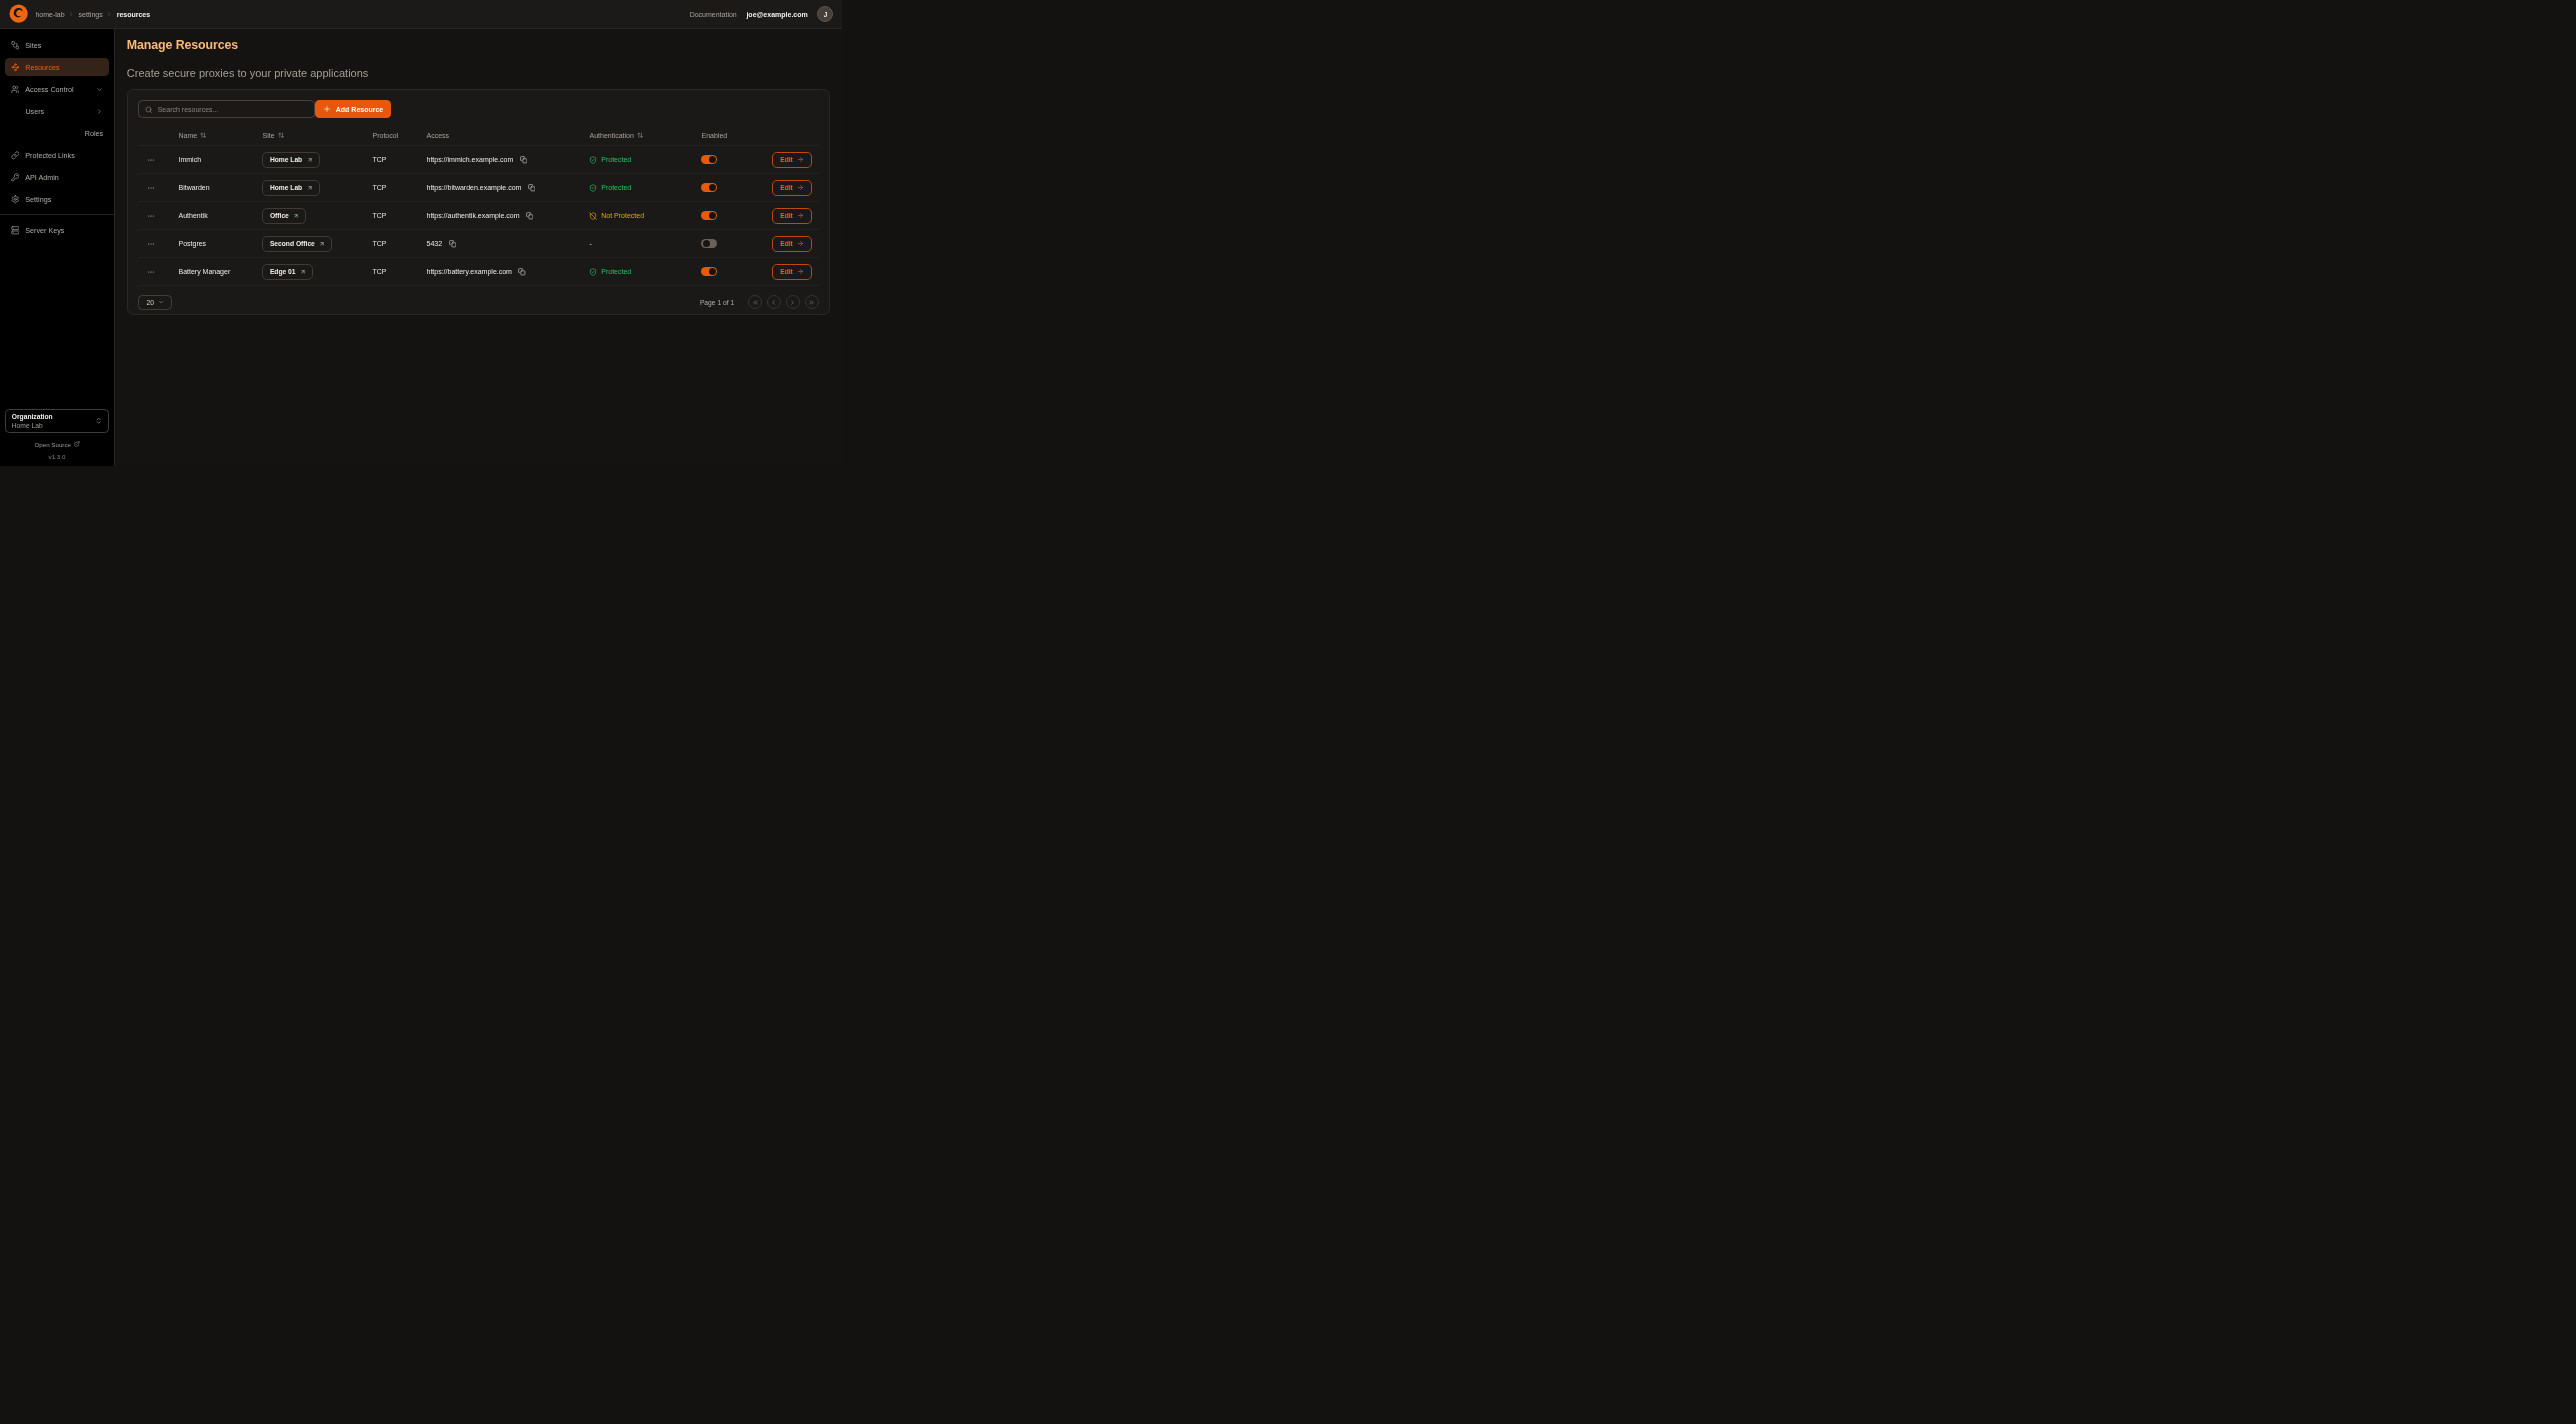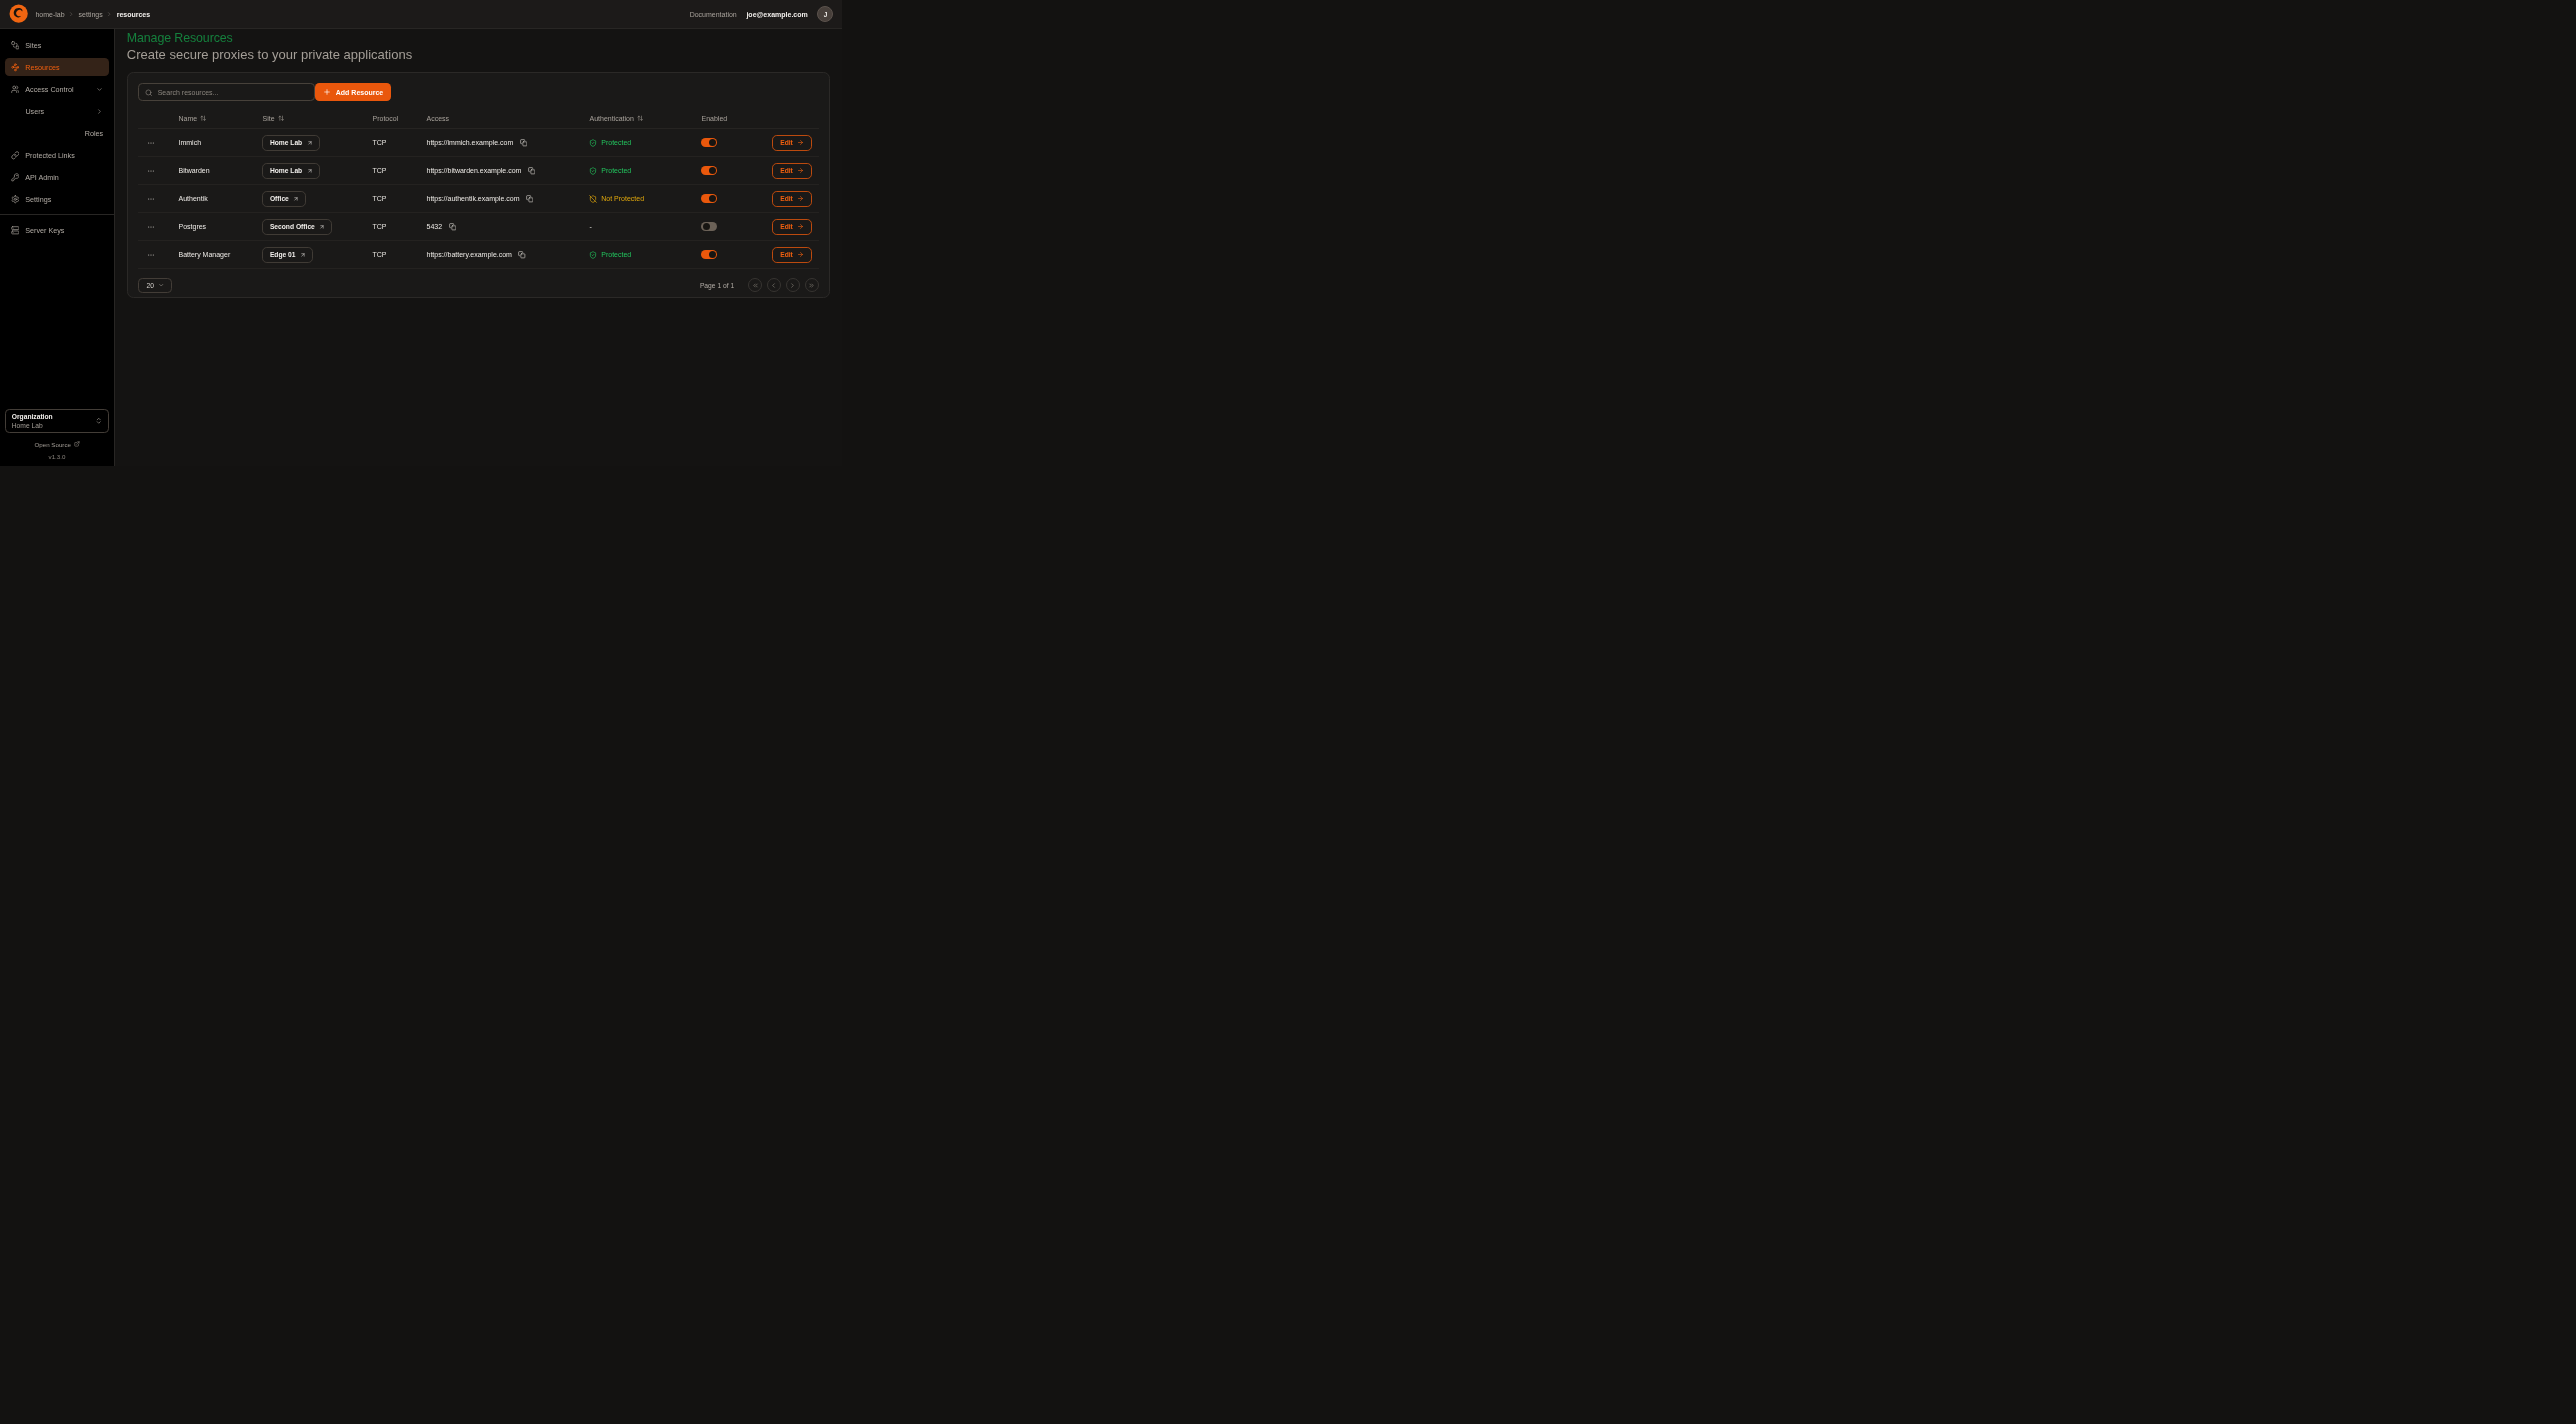--- a/index.html
+++ b/index.html
@@ -56,22 +56,22 @@
   }
   .org-texts { display:flex; flex-direction:column; gap:1.1px; }
   .org-title { font-size:6.7px; font-weight:700; color:#f3f0ed; }
   .org-value { font-size:6.7px; color:#a49e97; }
   .org-box .trail { margin-left:auto; color:#a49e97; }
   .open-source { margin-top:8px; text-align:center; font-size:6.2px; color:#a49e97; display:flex; justify-content:center; align-items:center; gap:2.7px; cursor:pointer; }
   .version { margin-top:4.8px; margin-bottom:1.1px; text-align:center; font-size:6.2px; color:#8b857e; }
 
   
   .main { flex:1; background:#141312; padding:0 11.8px; overflow:hidden; }
-  .page-title { margin-top:2px; font-size:12.4px; font-weight:400; color:#15803d; letter-spacing:-0.1px; }
-  .page-sub { margin-top:2px; font-size:13px; color:#a49e97; }
+  .page-title { margin-top:9px; font-size:12.4px; font-weight:700; color:#fdba74; letter-spacing:-0.1px; }
+  .page-sub { margin-top:15px; font-size:11px; color:#a49e97; }
 
   .card {
     margin-top:9.7px; background:#1a1918; border:0.5px solid #2b2927;
     border-radius:6.4px; padding:10.7px; height:226px;
   }
   .toolbar { display:flex; align-items:center; justify-content:flex-start; }
   .searchbox {
     width:177px; height:18px; border:0.5px solid #47413a; border-radius:4.3px;
     display:flex; align-items:center; gap:4.8px; padding:0 5.9px; color:#8b857e;
   }

